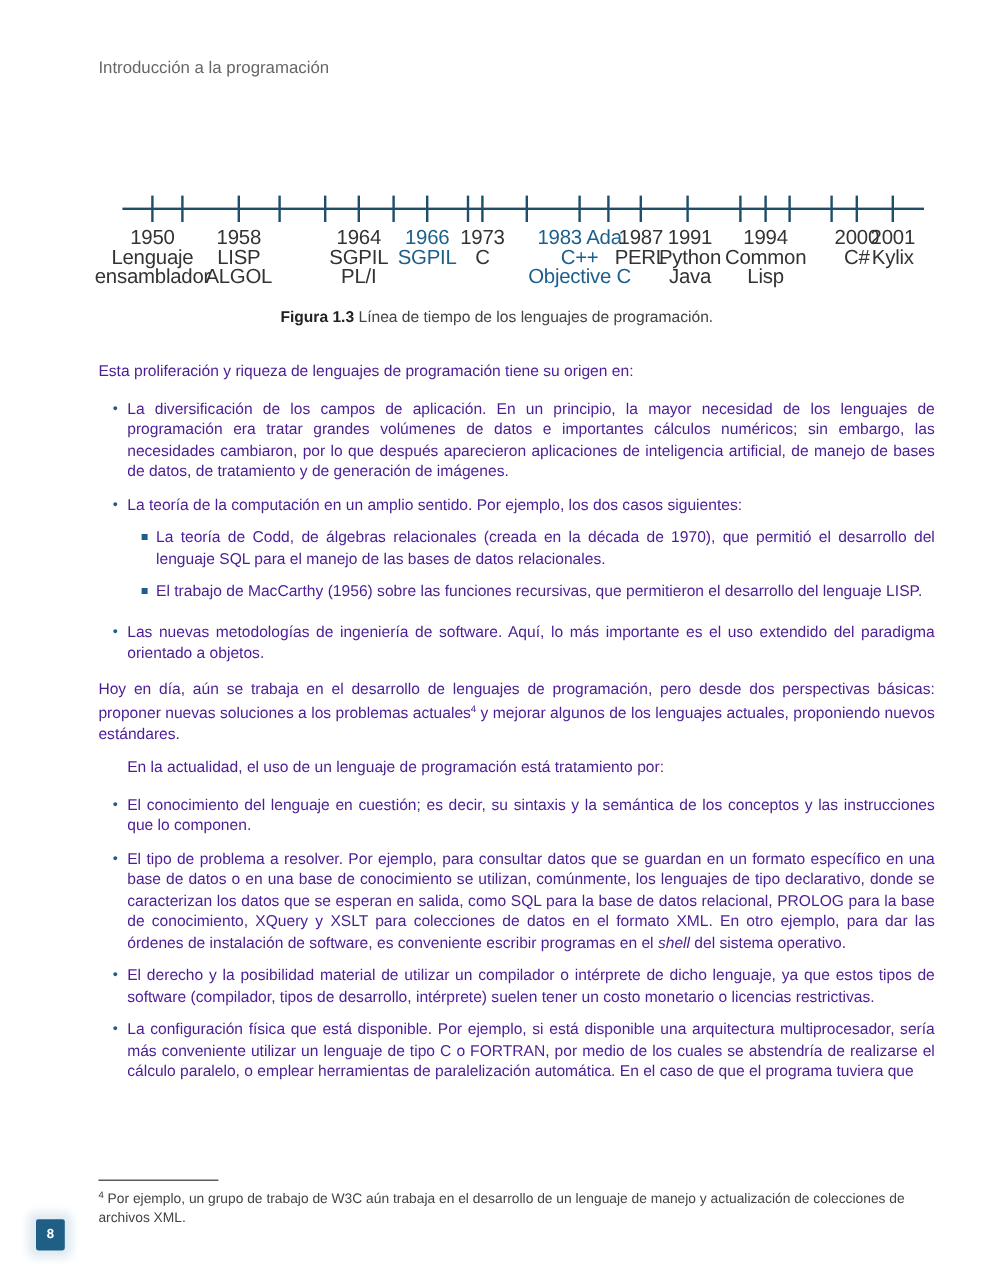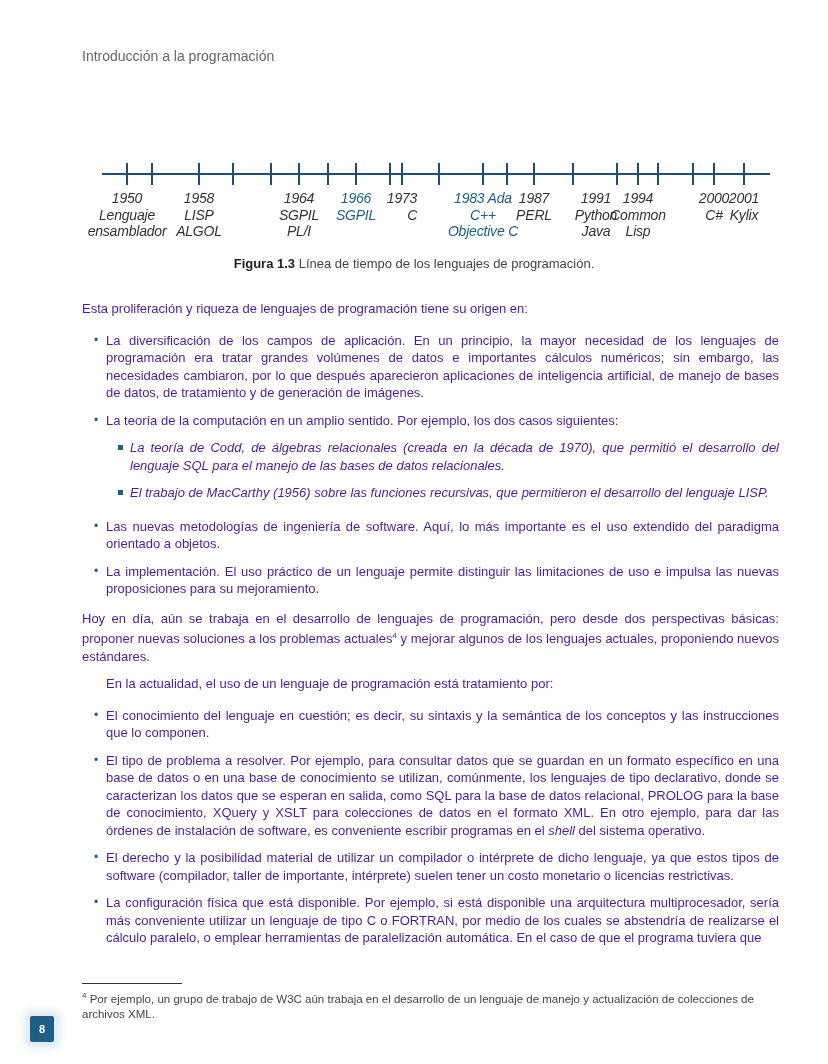--- a/index.html
+++ b/index.html
@@ -2,34 +2,34 @@
 <html><head>
 <meta charset="utf-8">
 <style>
   html, body { margin:0; padding:0; background:#ffffff; }
   body { width:828px; height:1064px; position:relative; overflow:hidden;
          font-family:"Liberation Sans", sans-serif; color:#3a3a3a; }
   .running-head { position:absolute; left:82px; top:48px; font-size:14px; color:#666; }
   .timeline { position:absolute; left:0; top:0; width:828px; height:250px; }
   .tl-axis { position:absolute; left:102px; top:173px; width:668px; height:2px; background:#1f4e6b; }
   .tick { position:absolute; top:163px; width:2px; height:22px; background:#1f4e6b; }
-  .lbl { position:absolute; transform:translateX(-50%); text-align:center; font-size:14px; line-height:16.5px;
-         color:#333; white-space:nowrap; font-family:"Liberation Sans", sans-serif; letter-spacing:-0.2px;font-style:italic; }
+  .lbl { position:absolute; transform:translateX(-50%); text-align:center; font-size:17px; line-height:16.5px;
+         color:#333; white-space:nowrap; font-family:"Liberation Sans", sans-serif; letter-spacing:-0.2px; }
   .lbl.bot { top:190px; }
   .lbl.blue { color:#1d5f8c; }
   .caption { position:absolute; left:0; width:828px; top:256px; text-align:center; font-size:13px; color:#444; }
   .caption b { color:#222; }
   .body { position:absolute; left:82px; top:300px; width:697px; font-size:13px; line-height:17.5px; color:#4c1d95; }
   p { margin:0; text-align:justify; }
   .para-intro { margin-bottom:14px; }
   ul.l1 { list-style:none; margin:0; padding:0 0 0 24px; }
   ul.l1 > li { position:relative; margin-bottom:10px; text-align:justify; }
   ul.l1 > li::before { content:"•"; position:absolute; left:-12px; top:0; color:#1d5f8c; font-size:12px; }
   ul.l2 { list-style:none; margin:10px 0 0 0; padding:0 0 0 24px; }
-  ul.l2 > li { position:relative; margin-bottom:10px; text-align:justify;font-style:italic; }
+  ul.l2 > li { position:relative; margin-bottom:10px; text-align:justify; }
   ul.l2 > li::before { content:""; position:absolute; left:-12px; top:6px; width:5px; height:5px; background:#1d5f8c; }
   .indent { text-indent:24px; margin:10px 0 14px 0; }
   sup { font-size:8px; }
   .fn-rule { position:absolute; left:82px; top:983px; width:100px; height:1px; background:#333; }
   .footnote { position:absolute; left:82px; top:988px; width:700px; font-size:11.5px; line-height:15px; color:#444; }
   .page-badge { position:absolute; left:30px; top:1016px; width:24px; height:26px; background:#1f5f86;
                 color:#fff; font-size:11px; font-weight:bold; display:flex; align-items:center; justify-content:center;
                 box-shadow:0 0 8px 6px #dfeaf2; border-radius:2px; }
 </style>
 </head>
@@ -75,34 +75,34 @@
       </div>
       <div class="lbl bot" style="left: 299px;">
         <div>1964</div>
         <div>SGPIL</div>
         <div>PL/I</div>
       </div>
       <div class="lbl bot blue" style="left: 356px;">
         <div>1966</div>
         <div>SGPIL</div>
       </div>
-      <div class="lbl bot" style="left: 402px; text-align: right;">
+      <div class="lbl bot" style="left: 402px;">
         <div>1973</div>
         <div>C</div>
       </div>
       <div class="lbl bot blue" style="left: 483px;">
         <div>1983 Ada</div>
         <div>C++</div>
         <div>Objective C</div>
       </div>
       <div class="lbl bot" style="left: 534px;">
         <div>1987</div>
         <div>PERL</div>
       </div>
-      <div class="lbl bot" style="left: 596px;">
+      <div class="lbl bot" style="left: 575px;">
         <div>1991</div>
         <div>Python</div>
         <div>Java</div>
       </div>
       <div class="lbl bot" style="left: 638px;">
         <div>1994</div>
         <div>Common</div>
         <div>Lisp</div>
       </div>
       <div class="lbl bot" style="left: 714px;">
@@ -125,28 +125,27 @@
   <ul class="l1">
     <li>La diversificación de los campos de aplicación. En un principio, la mayor necesidad de los lenguajes de programación era tratar grandes volúmenes de datos e importantes cálculos numéricos; sin embargo, las necesidades cambiaron, por lo que después aparecieron aplicaciones de inteligencia artificial, de manejo de bases de datos, de tratamiento y de generación de imágenes.</li>
     <li>
       <span>La teoría de la computación en un amplio sentido. Por ejemplo, los dos casos siguientes:</span>
       <ul class="l2">
         <li>La teoría de Codd, de álgebras relacionales (creada en la década de 1970), que permitió el desarrollo del lenguaje SQL para el manejo de las bases de datos relacionales.</li>
         <li style="margin-bottom:16px">El trabajo de MacCarthy (1956) sobre las funciones recursivas, que permitieron el desarrollo del lenguaje LISP.</li>
       </ul>
     </li>
     <li>Las nuevas metodologías de ingeniería de software. Aquí, lo más importante es el uso extendido del paradigma orientado a objetos.</li>
-    <li>La implementación. El uso práctico de un lenguaje permite distinguir las limitaciones de uso e impulsa las nuevas proposiciones para su mejoramiento.</li>
   </ul>
   <p style="margin-top:12px;"><span>Hoy en día, aún se trabaja en el desarrollo de lenguajes de programación, pero desde dos perspectivas básicas: proponer nuevas soluciones a los problemas actuales</span><sup>4</sup><span> y mejorar algunos de los lenguajes actuales, proponiendo nuevos estándares.</span></p>
   <p class="indent">En la actualidad, el uso de un lenguaje de programación está tratamiento por:</p>
   <ul class="l1">
     <li>El conocimiento del lenguaje en cuestión; es decir, su sintaxis y la semántica de los conceptos y las instrucciones que lo componen.</li>
     <li><span>El tipo de problema a resolver. Por ejemplo, para consultar datos que se guardan en un formato específico en una base de datos o en una base de conocimiento se utilizan, comúnmente, los lenguajes de tipo declarativo, donde se caracterizan los datos que se esperan en salida, como SQL para la base de datos relacional, PROLOG para la base de conocimiento, XQuery y XSLT para colecciones de datos en el formato XML. En otro ejemplo, para dar las órdenes de instalación de software, es conveniente escribir programas en el </span><em>shell</em><span> del sistema operativo.</span></li>
-    <li>El derecho y la posibilidad material de utilizar un compilador o intérprete de dicho lenguaje, ya que estos tipos de software (compilador, taller de importante, intérprete) suelen tener un costo monetario o licencias restrictivas.</li>
+    <li>El derecho y la posibilidad material de utilizar un compilador o intérprete de dicho lenguaje, ya que estos tipos de software (compilador, tipos de desarrollo, intérprete) suelen tener un costo monetario o licencias restrictivas.</li>
     <li>La configuración física que está disponible. Por ejemplo, si está disponible una arquitectura multiprocesador, sería más conveniente utilizar un lenguaje de tipo C o FORTRAN, por medio de los cuales se abstendría de realizarse el cálculo paralelo, o emplear herramientas de paralelización automática. En el caso de que el programa tuviera que</li>
   </ul>
 </div>
 
 <div class="fn-rule"></div>
 <div class="footnote"><sup>4</sup><span> Por ejemplo, un grupo de trabajo de W3C aún trabaja en el desarrollo de un lenguaje de manejo y actualización de colecciones de archivos XML.</span></div>
 
 <div class="page-badge">8</div>
 
 </body></html>

